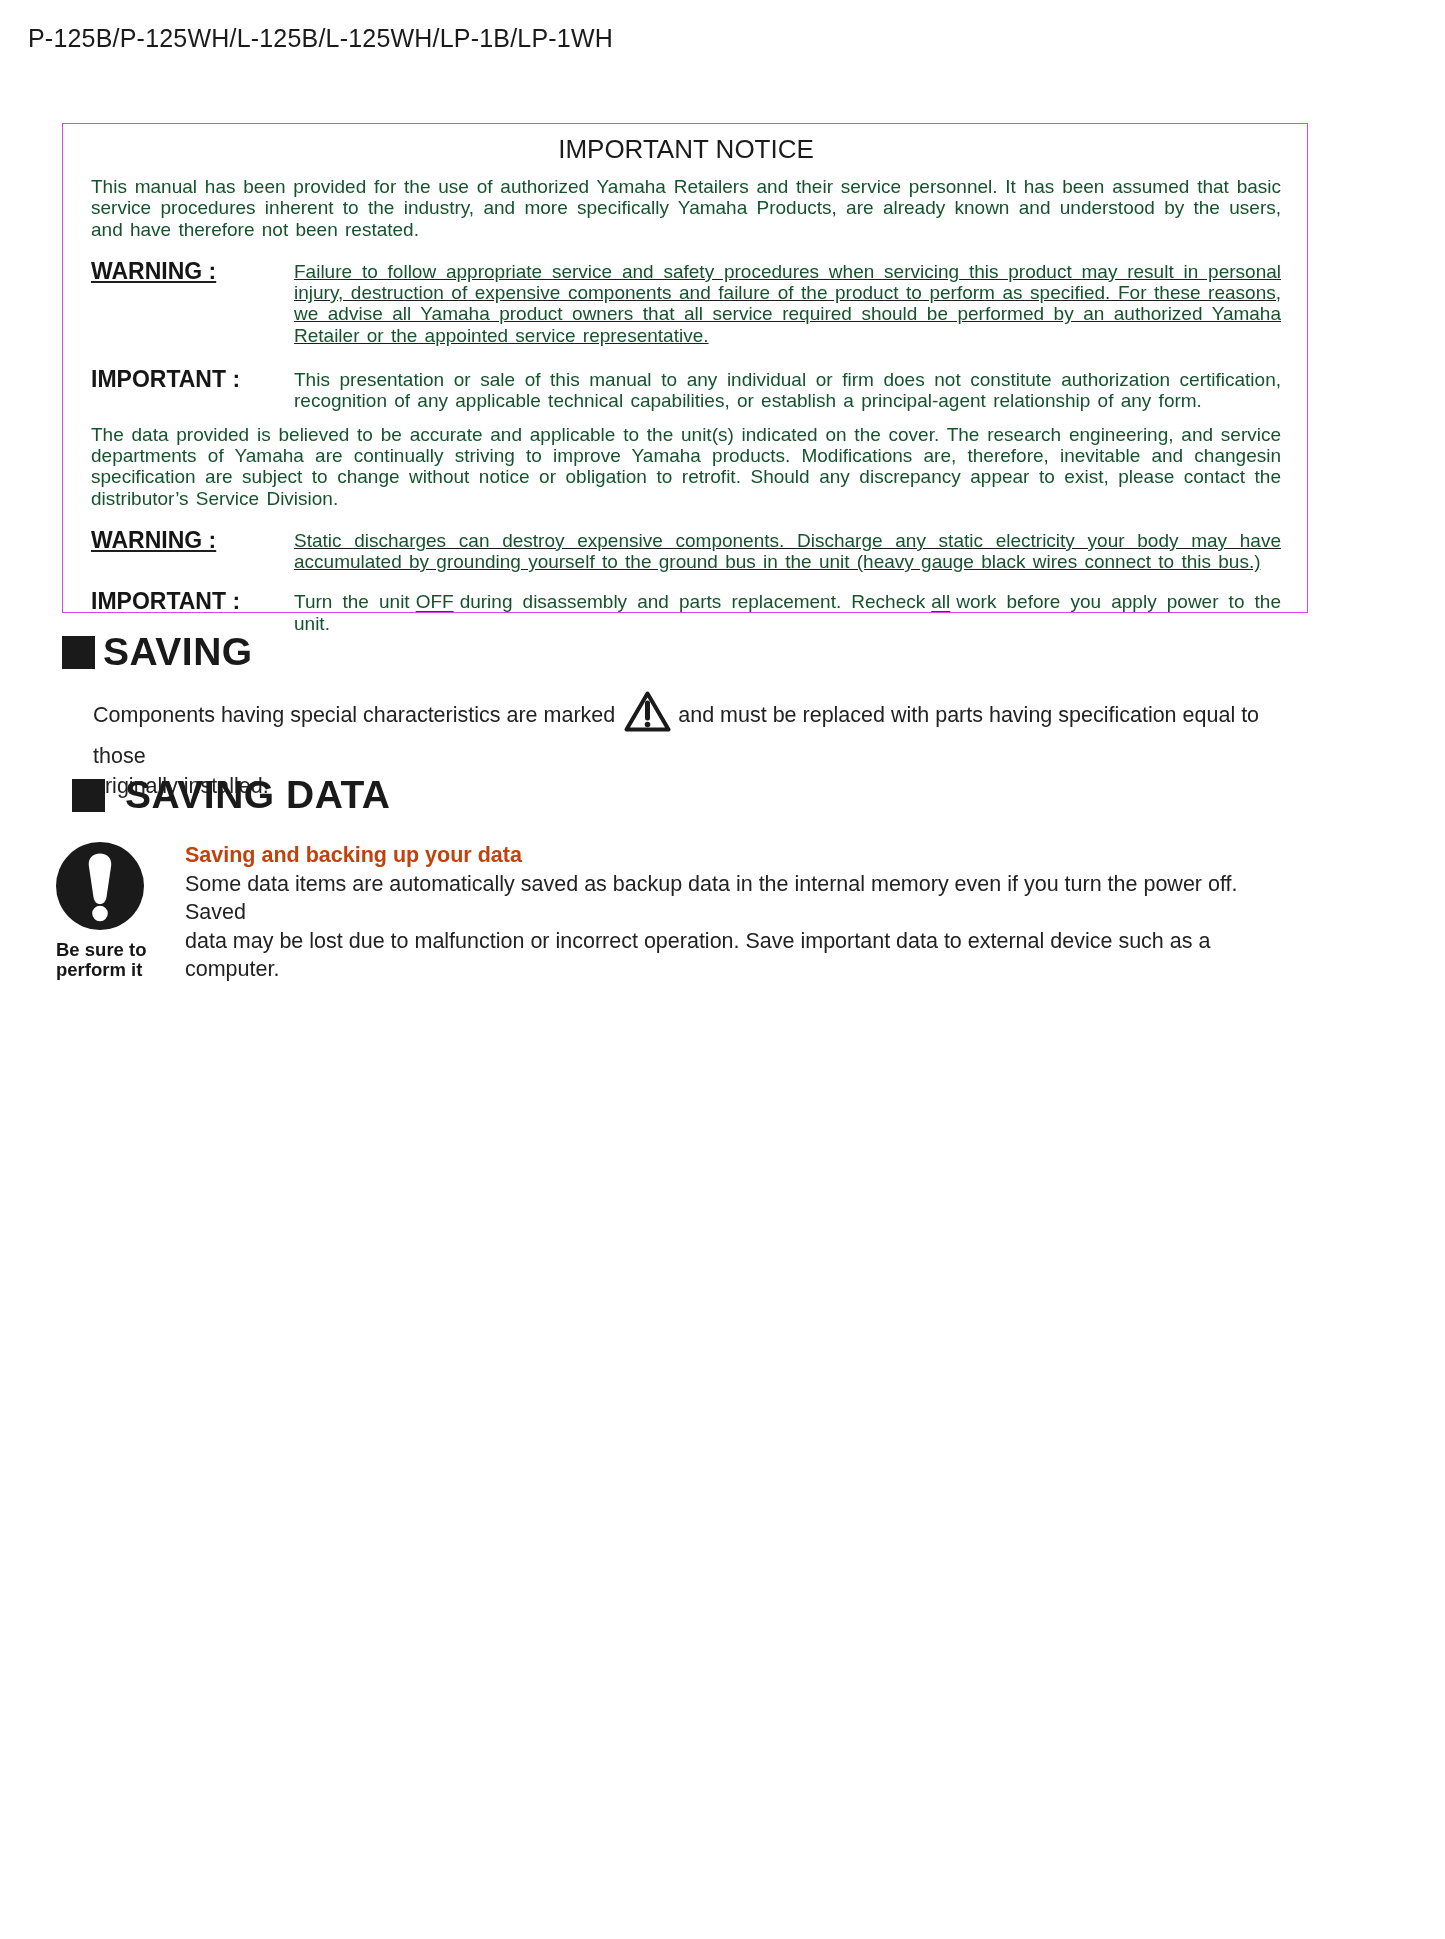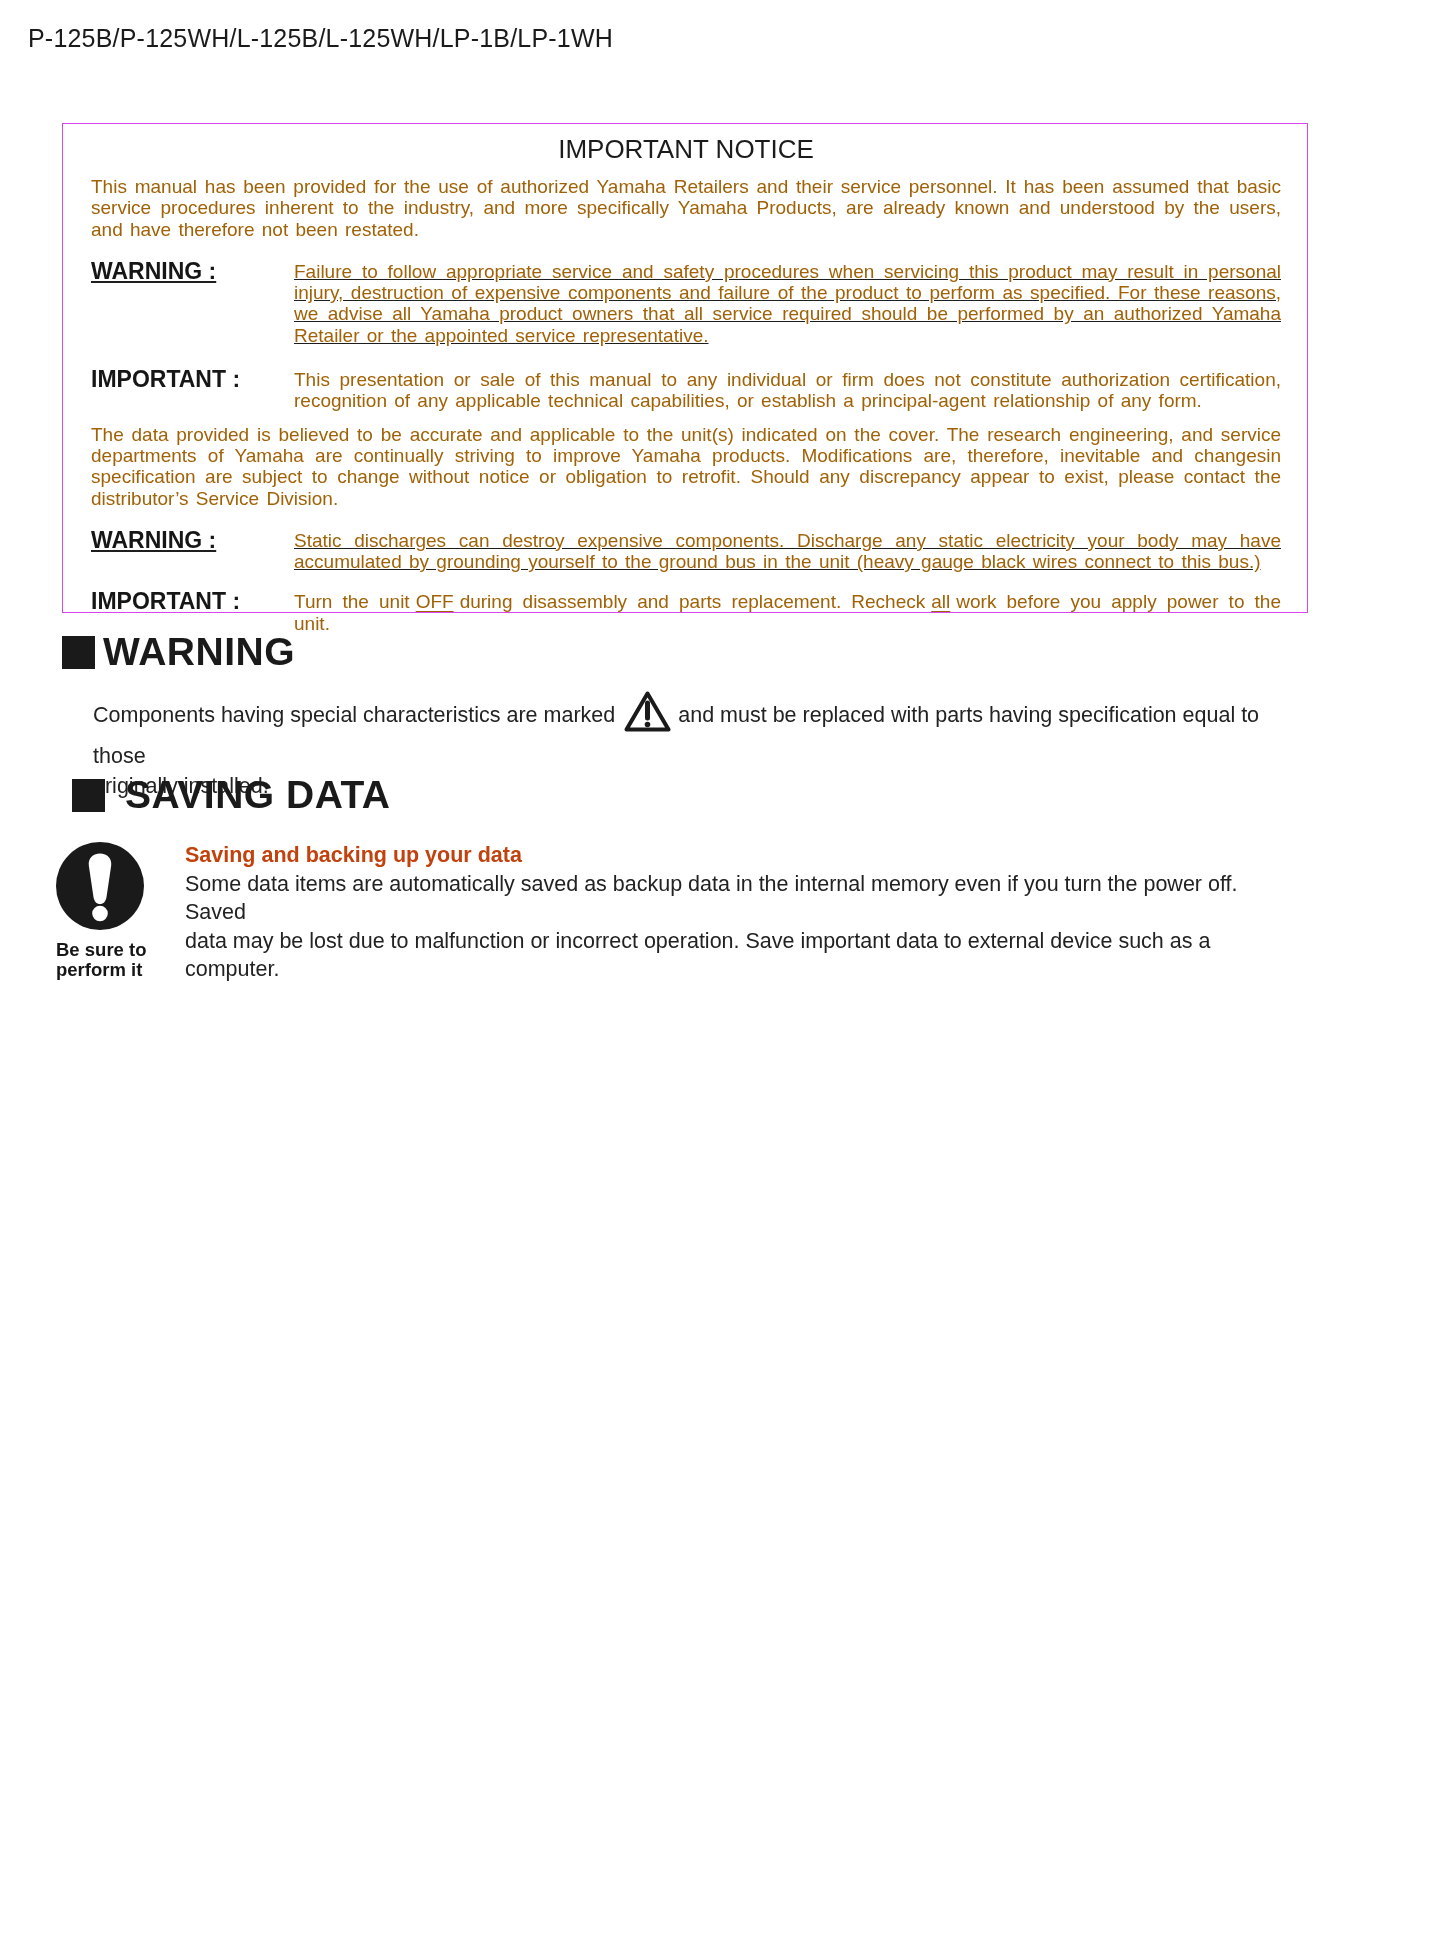--- a/index.html
+++ b/index.html
@@ -38,21 +38,21 @@
     text-align: center;
     font-size: 26px;
     line-height: 34px;
     margin: 0 0 8px 0;
     color: #1b1b1b;
   }
   .notice-text {
     font-size: 19px;
     line-height: 21.3px;
     text-align: justify;
-    color: #a16207;
+    color: #14532d;
     word-spacing: 2px;
   }
   .notice-intro { margin-top: 10px; }
   .notice-row { display: flex; }
   .notice-row .row-label {
     flex: none;
     width: 203px;
     font-weight: bold;
     font-size: 23px;
     line-height: 27px;
@@ -174,21 +174,21 @@
     </div>
 
     <div class="notice-row mt-16">
       <div class="row-label">IMPORTANT :</div>
       <div class="notice-text row-text"><span>Turn the unit</span><span class="u-word">OFF</span><span>during disassembly and parts replacement. Recheck</span><span class="u-word">all</span><span>work before you apply power to the unit.</span></div>
     </div>
   </div>
 
   <div class="section-heading heading-warning">
     <div class="square-marker"></div>
-    <div class="heading-text">WARNING</div>
+    <div class="heading-text">SAVING</div>
   </div>
 
   <div class="warning-body">
     <span>Components having special characteristics are marked</span><span class="tri-icon"><svg width="47" height="43" viewBox="0 0 47 43">
           <path d="M23.5 3.5 L44.5 39.5 L2.5 39.5 Z" fill="none" stroke="#1a1a1a" stroke-width="4" stroke-linejoin="round"></path>
           <path d="M23.5 13 L23.5 28" stroke="#1a1a1a" stroke-width="5" stroke-linecap="round"></path>
           <circle cx="23.5" cy="34.5" r="2.8" fill="#1a1a1a"></circle>
         </svg></span><span>and must be replaced with parts having specification equal to those</span><br>
     <span>originally installed.</span>
   </div>

